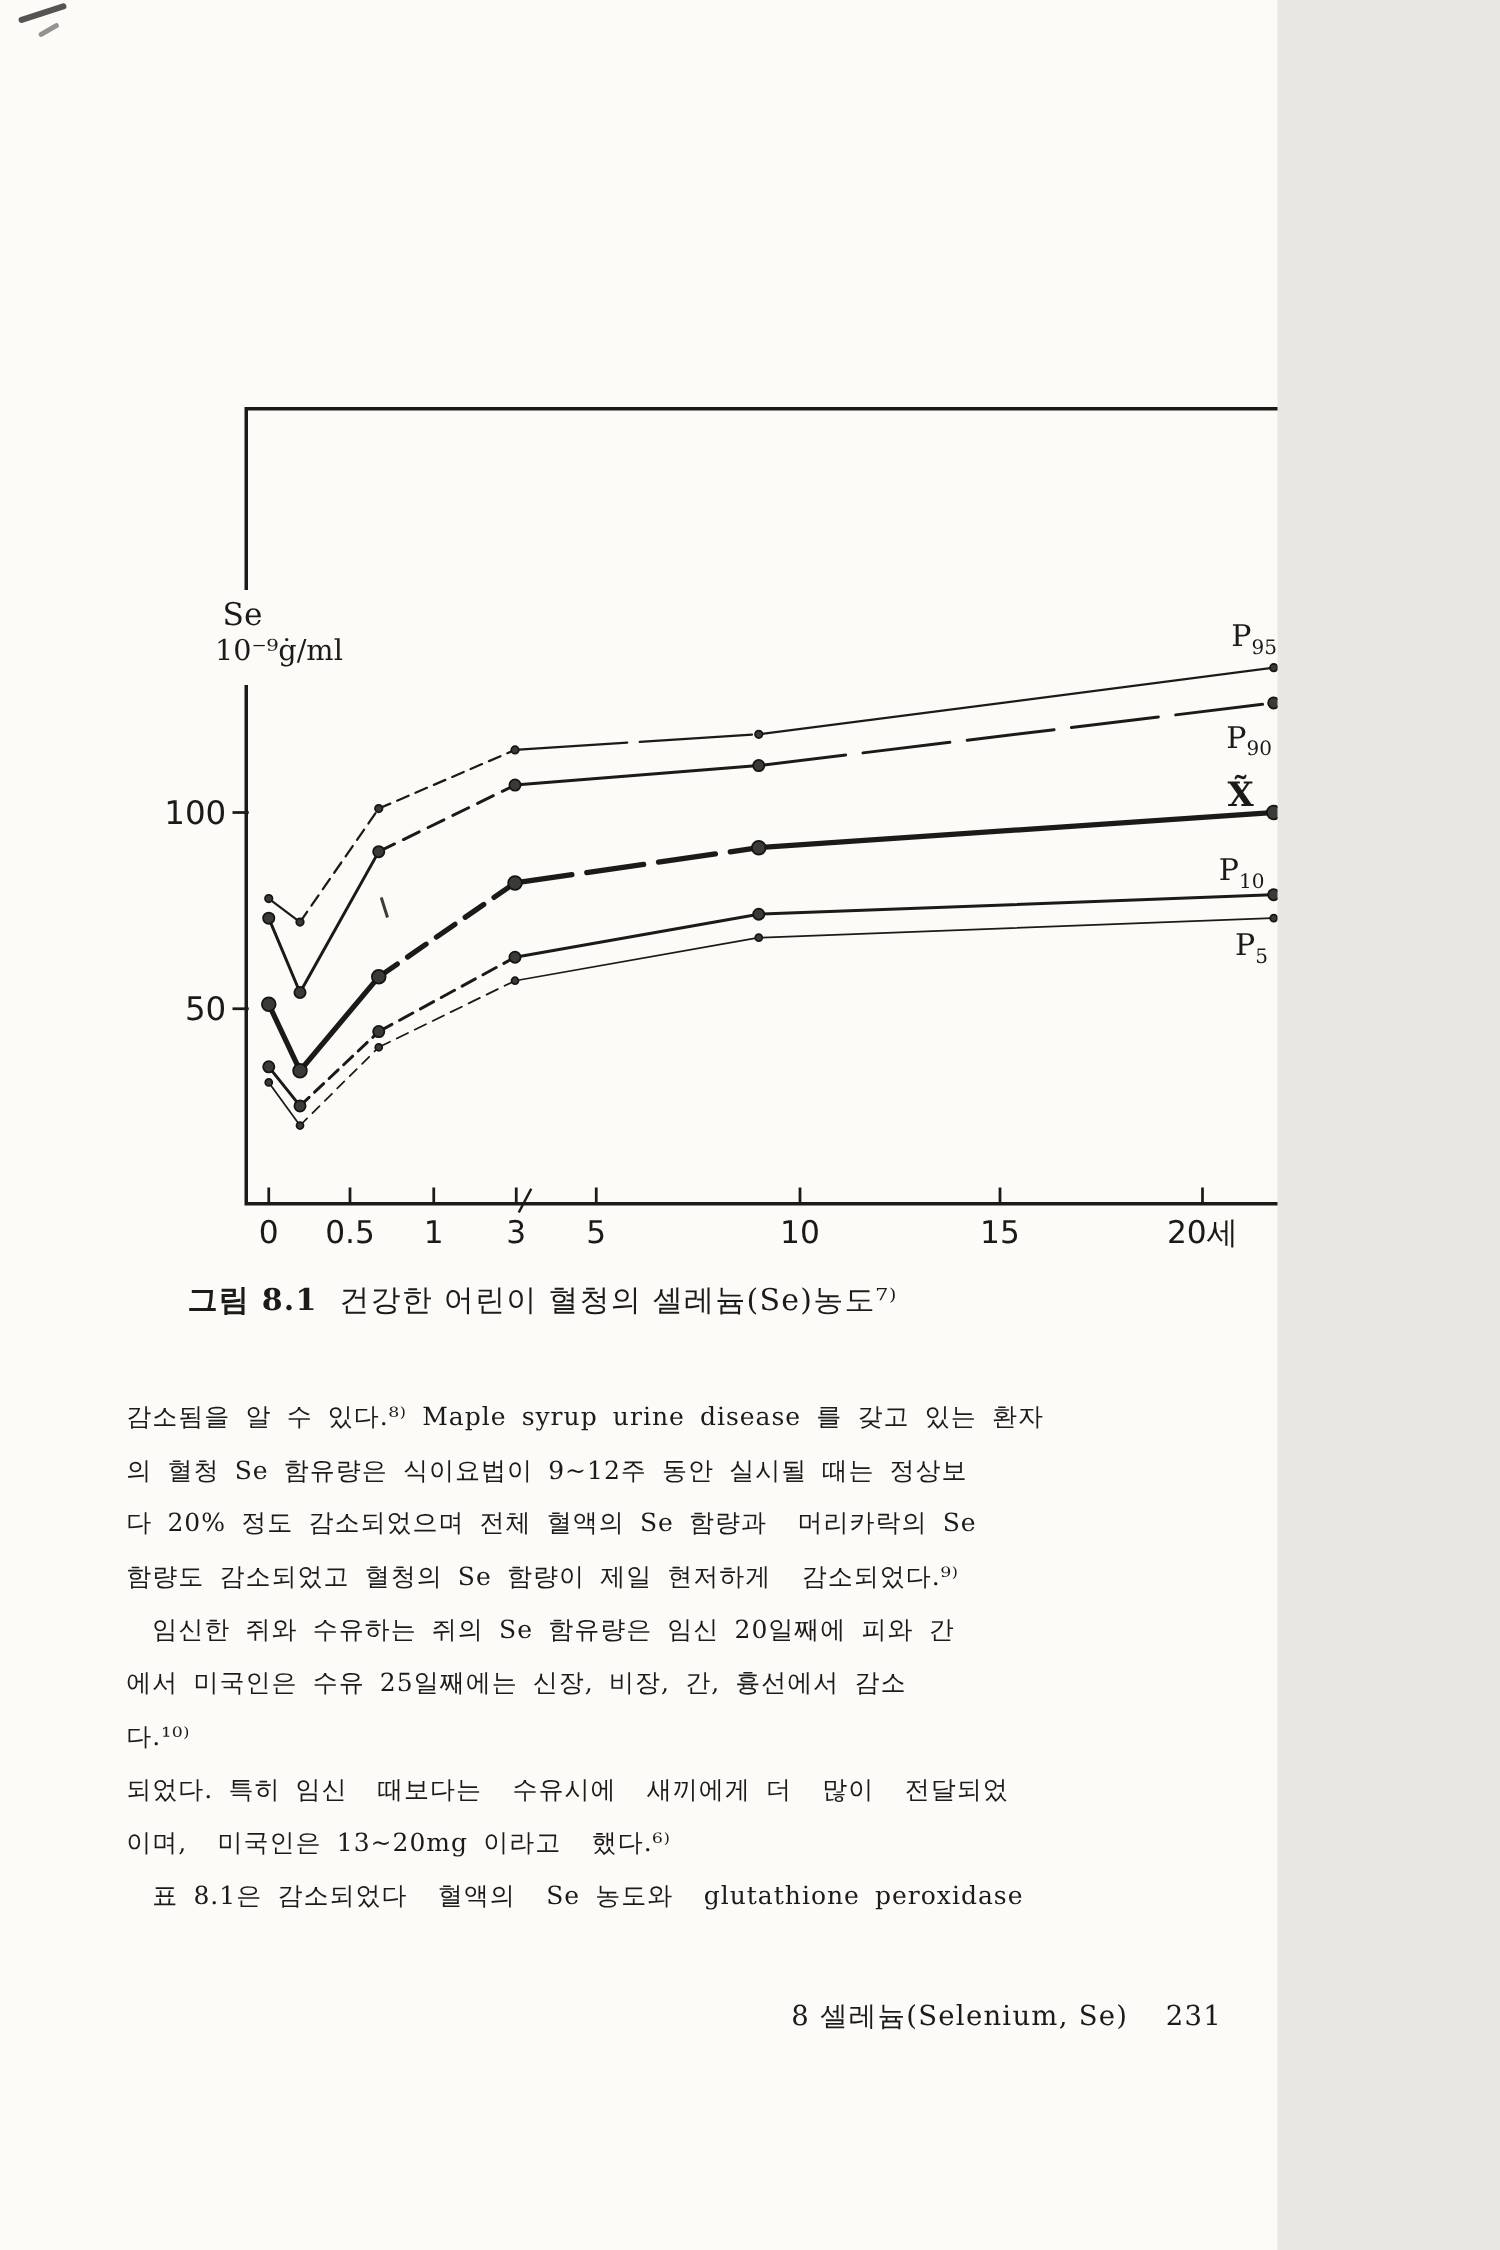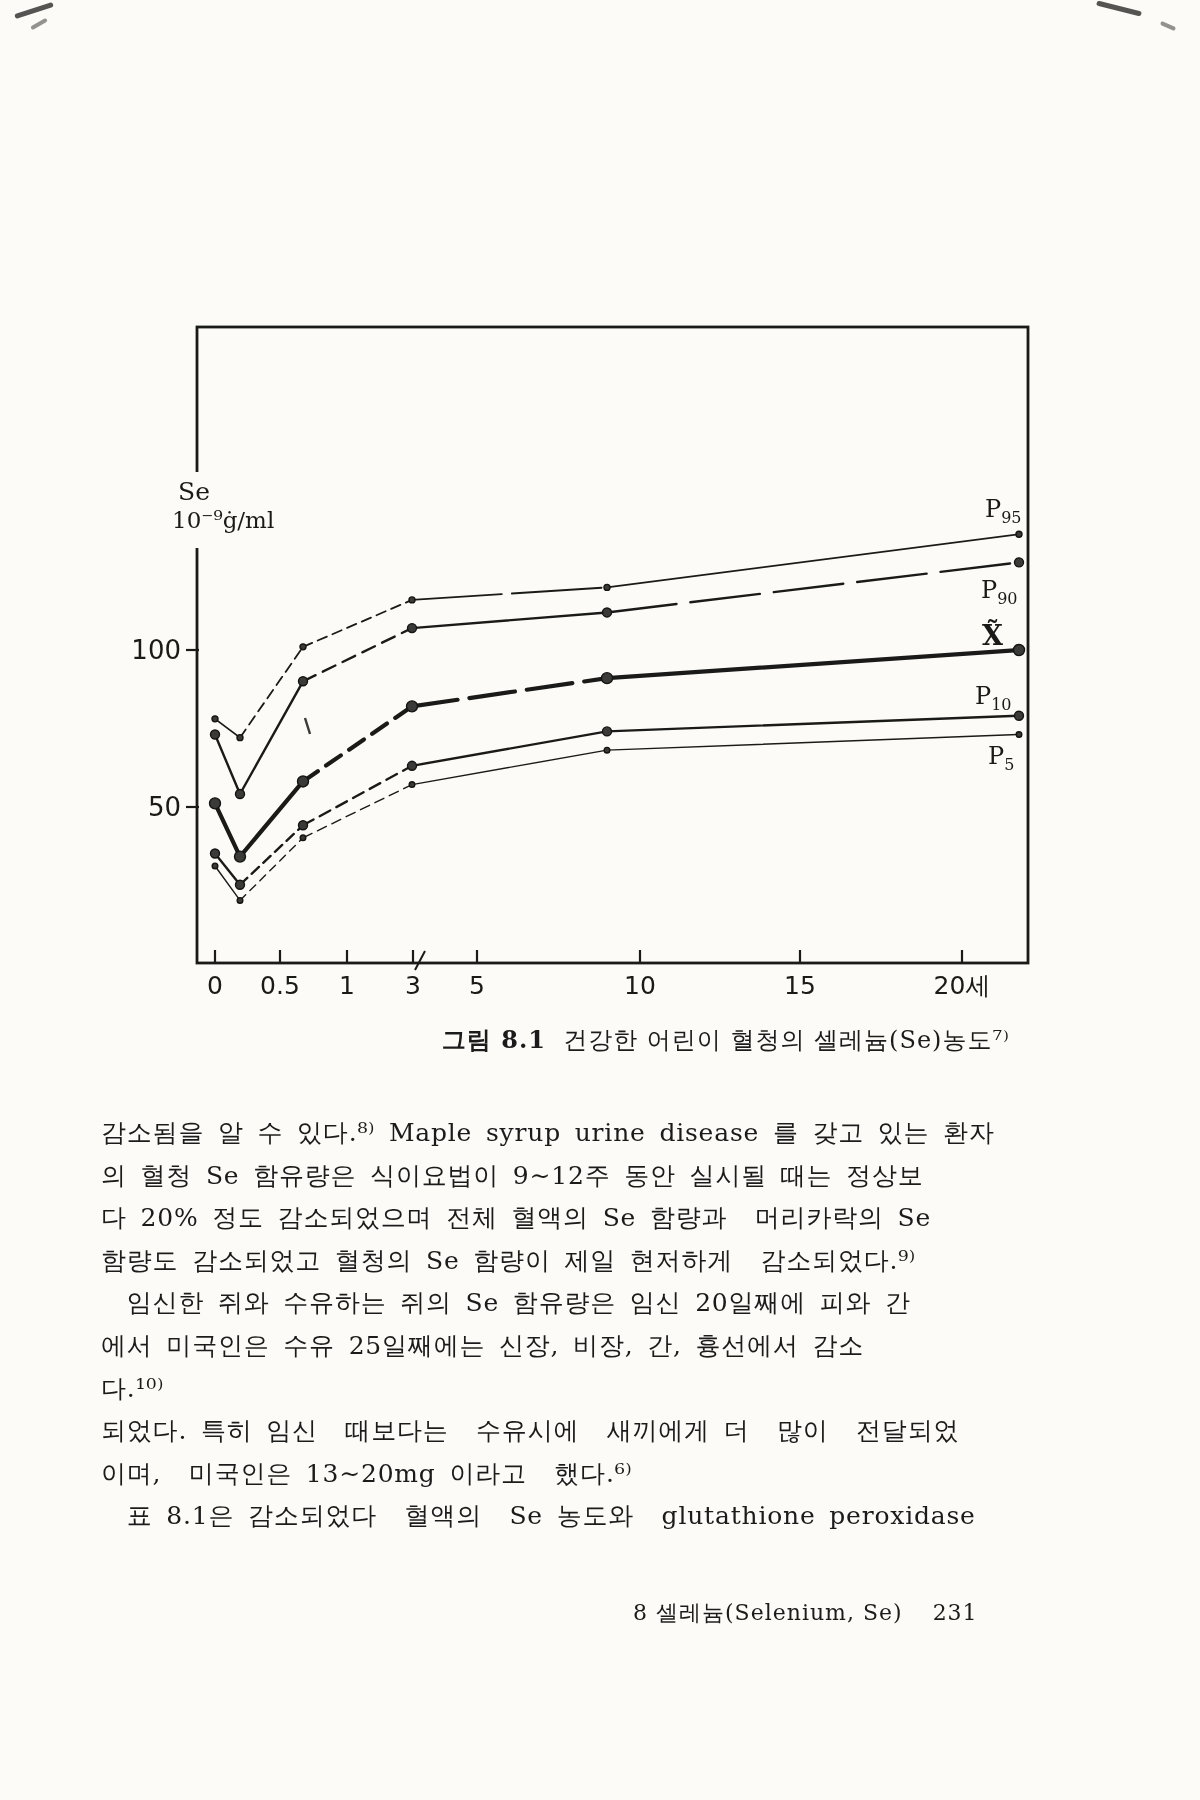--- a/index.html
+++ b/index.html
@@ -1,35 +1,35 @@
 <!DOCTYPE html>
 <html><head>
 <meta charset="utf-8">
 <style>
   html,body{margin:0;padding:0;}
   body{background:#e9e7e2;}
   .page{
     position:relative;
-    width:1200px;height:1800px;
+    width:1022px;height:1800px;
     background:#fcfbf8;
     overflow:hidden;
     font-family:"DejaVu Serif","Liberation Serif",serif;
     color:#1b1b1b;
   }
   .scan-mark{position:absolute;background:#2a2a28;border-radius:3px;opacity:.8;}
   #chart-svg{position:absolute;left:0;top:0;}
   .caption{
     position:absolute;left:150px;width:860px;
-    text-align:right;font-size:24px;letter-spacing:1px;
+    text-align:left;font-size:24px;letter-spacing:1px;
     white-space:pre;
   }
   .caption .fig-label{font-weight:bold;}
   .body-text{
     position:absolute;left:101px;top:1112px;width:1020px;
-    font-size:25px;
+    font-size:20px;
   }
   .body-line{
     height:42.6px;line-height:42.6px;
     white-space:pre;letter-spacing:.8px;word-spacing:5px;
   }
   .footer{
     position:absolute;left:633px;top:1598px;
     font-size:22px;letter-spacing:1px;white-space:pre;
   }
   .footer .page-num{margin-left:30px;}

